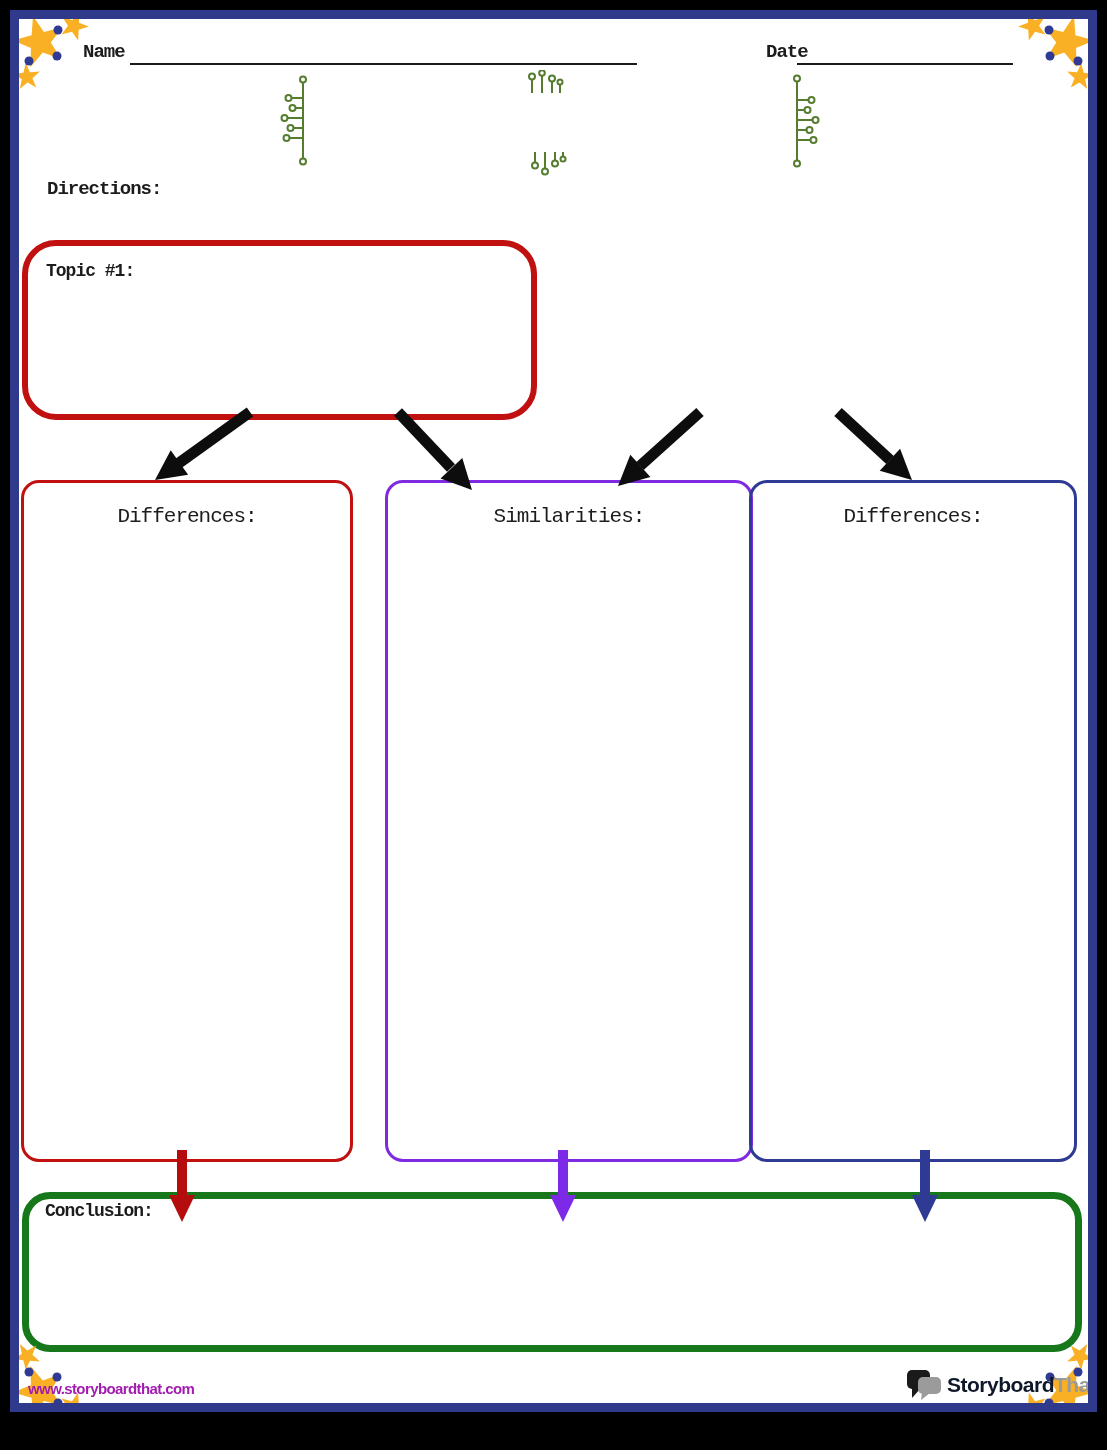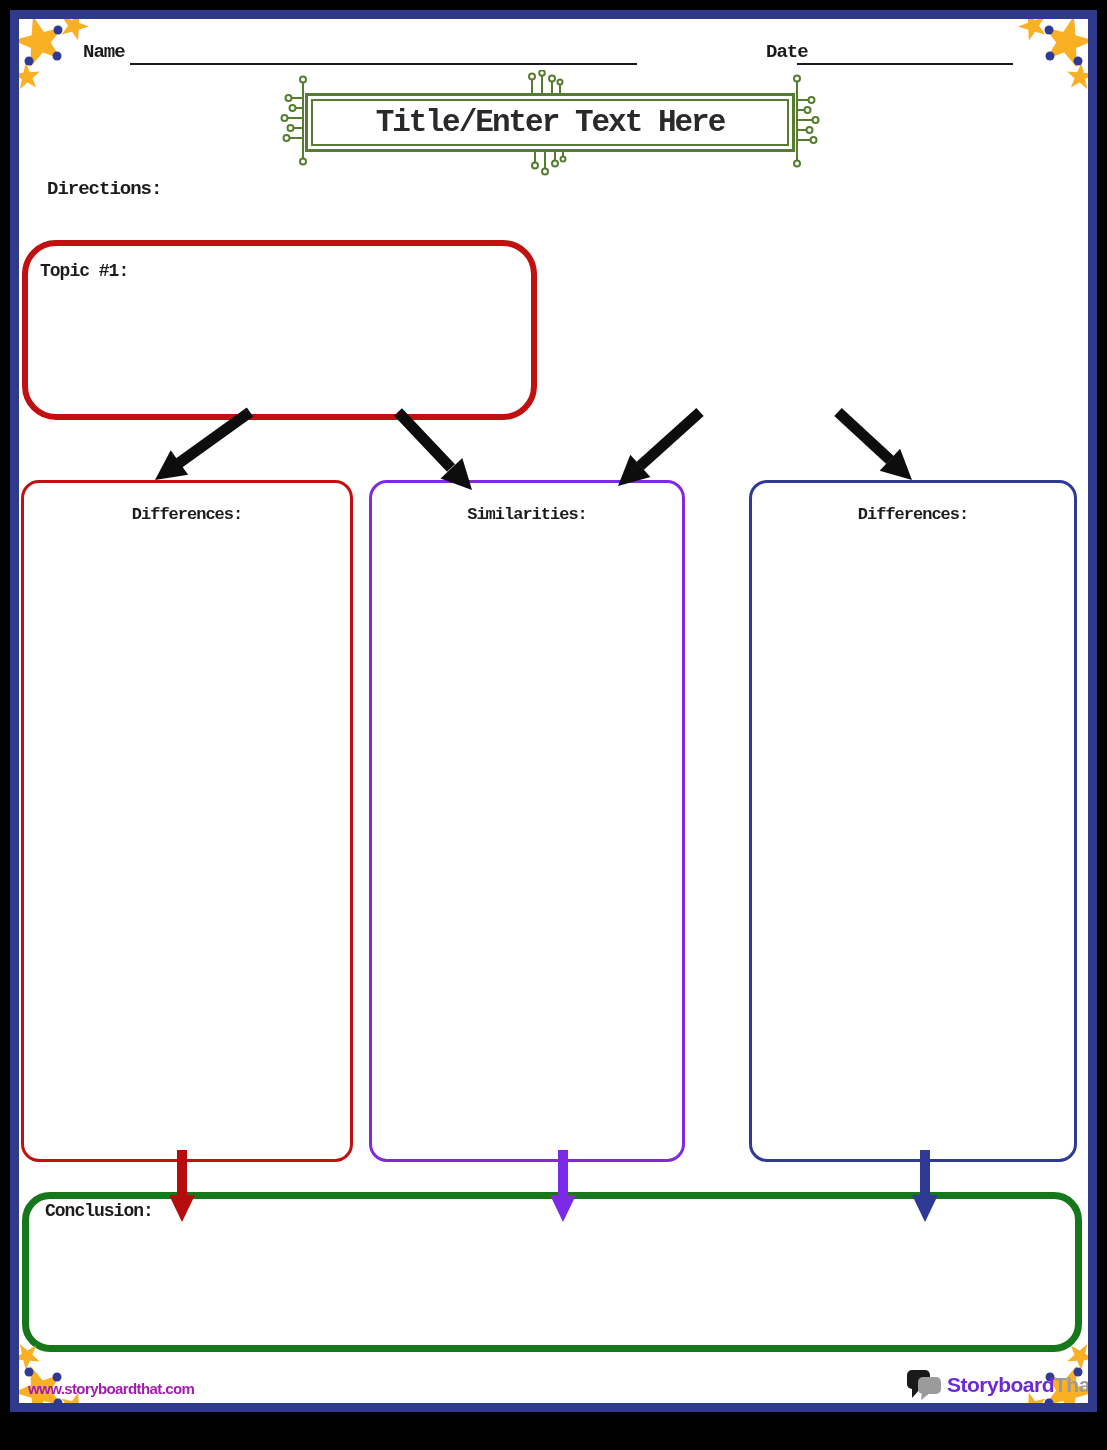--- a/index.html
+++ b/index.html
@@ -34,50 +34,50 @@
     border:3px solid var(--title-green);background:#fff;
   }
   .title-box-inner{
     position:absolute;inset:3px;border:2px solid var(--title-green);
     display:flex;align-items:center;justify-content:center;
   }
   .title-text{font-size:31px;font-weight:bold;letter-spacing:-2px;color:#2a2a2a;}
   
   #directions{position:absolute;left:17px;top:159px;font-size:19px;font-weight:bold;letter-spacing:-1px;margin-left:11px;}
   
-  .topic-box{position:absolute;top:221px;height:180px;border:6px solid;border-radius:34px;background:transparent;padding:15px 12px;font-size:18px;font-weight:bold;letter-spacing:-1px;}
+  .topic-box{position:absolute;top:221px;height:180px;border:6px solid;border-radius:34px;background:transparent;padding:15px 18px;font-size:18px;font-weight:bold;letter-spacing:-1px;}
   #topic1-box{left:3px;width:515px;border-color:var(--topic1);}
   #topic2-box{left:546px;width:513px;border-color:var(--topic2);text-align:right;}
   
   .col-box{position:absolute;top:461px;height:682px;border:3px solid;border-radius:18px;background:transparent;}
   #col-0{left:2px;width:332px;}
-  #col-1{left:350px;width:316px;}
+  #col-1{left:366px;width:368px;}
   #col-2{left:730px;width:328px;}
-  .col-label{margin-top:22px;text-align:center;font-size:17px;font-weight:bold;letter-spacing:-1px;}
+  .col-label{margin-top:22px;text-align:center;font-size:21px;font-weight:normal;letter-spacing:-1px;}
   
   #conclusion-box{
     position:absolute;left:3px;top:1173px;width:1060px;height:160px;
     border:7px solid var(--conclusion);border-radius:28px;background:transparent;
     padding:2px 16px;font-size:18px;font-weight:bold;letter-spacing:-1px;
   }
   
   .arrows-overlay{position:absolute;left:0;top:0;width:1069px;height:1384px;z-index:10;pointer-events:none;}
   
   .stars{position:absolute;z-index:1;pointer-events:none;}
   #stars-tl{left:-19px;top:-19px;}
   #stars-tr{left:988px;top:-19px;transform:scaleX(-1);}
   #stars-bl{left:-19px;top:1314px;transform:scaleY(-1);}
   #stars-br{left:988px;top:1314px;transform:scale(-1,-1);}
   .star{fill:var(--star-yellow);}
   .bdot{fill:var(--dot-blue);}
   
   #site-url{position:absolute;left:9px;top:1361px;z-index:5;font-family:"Liberation Sans",sans-serif;font-size:15px;font-weight:bold;letter-spacing:-0.6px;color:#a21caf;}
   .brand{position:absolute;left:886px;top:1349px;z-index:5;display:flex;align-items:center;}
   .brand-text{font-family:"Liberation Sans",sans-serif;font-size:21px;font-weight:bold;letter-spacing:-0.5px;margin-left:4px;}
-  .brand-primary{color:#6d28d9;}
+  .brand-primary{color:#0f172a;}
   .brand-secondary{color:#9a9a9a;}
   .circuit{stroke:var(--title-green);stroke-width:2;fill:none;}
   .pad{stroke:var(--title-green);stroke-width:2;fill:#fff;}
 </style>
 </head>
 <body>
 
 <div class="page">
 
   <svg id="stars-tl" class="stars" width="100" height="100" viewBox="0 0 100 100">
@@ -163,25 +163,20 @@
 
     <path class="circuit" d="M255,82 V92"></path>
       <circle class="pad" cx="255" cy="95.5" r="3"></circle>
     <path class="circuit" d="M265,82 V98"></path>
       <circle class="pad" cx="265" cy="101.5" r="3"></circle>
     <path class="circuit" d="M275,82 V90"></path>
       <circle class="pad" cx="275" cy="93.5" r="3"></circle>
     <path class="circuit" d="M283,82 V86"></path>
       <circle class="pad" cx="283" cy="89" r="2.5"></circle>
   </svg>
-  <div class="title-box">
-    <div class="title-box-inner">
-      <span class="title-text">Title/Enter Text Here</span>
-    </div>
-  </div>
 
   <div id="directions">Directions:</div>
 
   <div id="topic1-box" class="topic-box">
     <span>Topic #1:</span>
   </div>
 
   <div id="col-0" class="col-box" style="border-color: rgb(192, 16, 16);">
     <div class="col-label">Differences:</div>
   </div>

